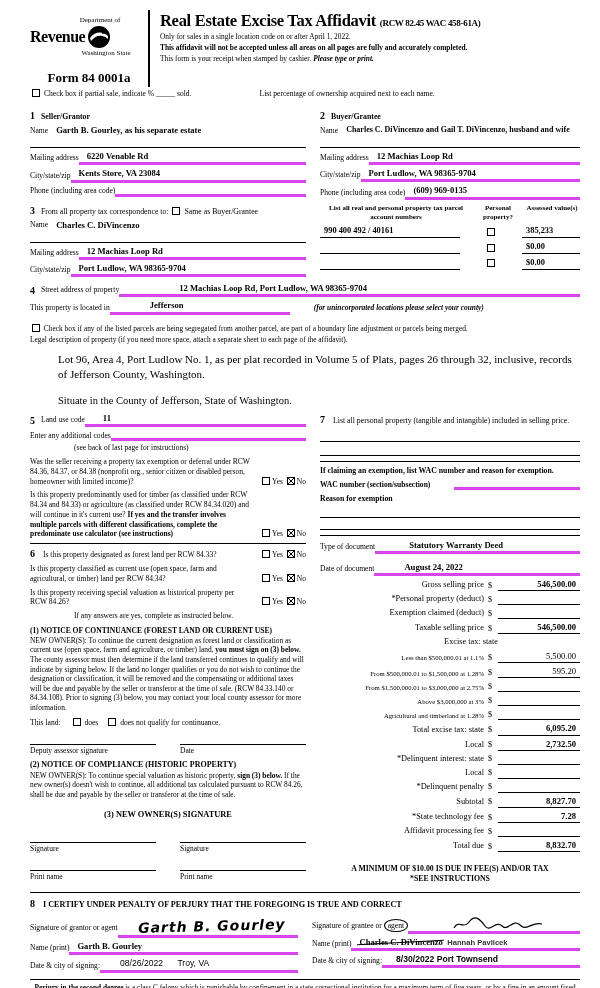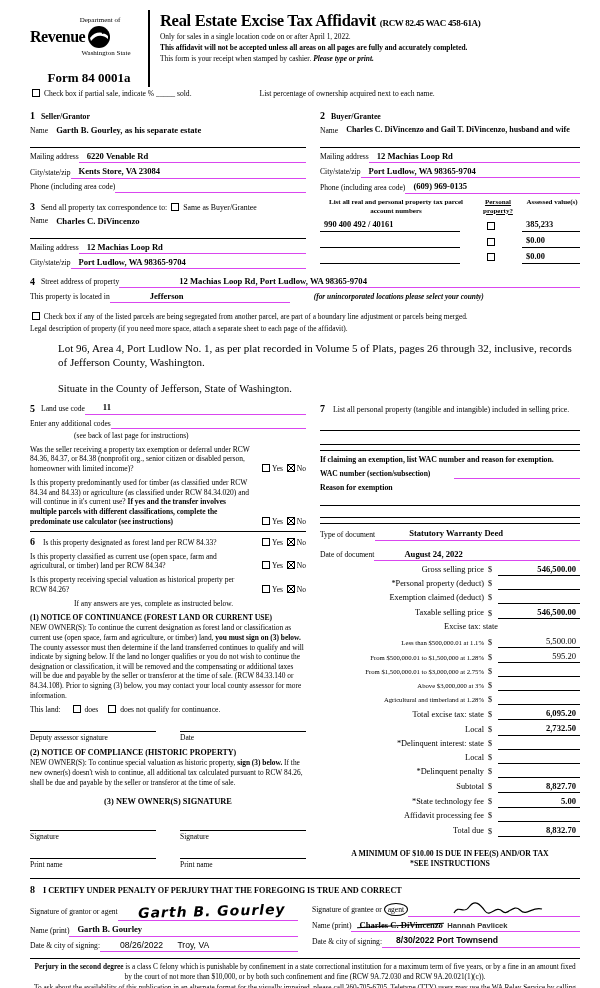--- a/index.html
+++ b/index.html
@@ -27,33 +27,33 @@
   .b { font-weight:bold; }
   .i { font-style:italic; }
   .cb { display:inline-block; width:8px; height:8px; border:1px solid #000;
         vertical-align:-1px; margin:0 2px; background:#fff; }
   .cb.checked { background:
       linear-gradient(to top right, transparent 42%, #000 46%, #000 54%, transparent 58%),
       linear-gradient(to bottom right, transparent 42%, #000 46%, #000 54%, transparent 58%); }
   .ul { border-bottom:1px solid #000; }
   .fld { display:flex; align-items:center; margin-top:3px; }
   .fld .lbl { font-size:7.6px; white-space:nowrap; }
-  .fld .val { flex:1; border-bottom:1px solid #d946ef; font-weight:bold; font-size:8.6px;
+  .fld .val { flex:1; border-bottom:3px solid #d946ef; font-weight:bold; font-size:8.6px;
               padding:0 0 0 8px; min-height:11px; }
   .sec-h { font-size:7.8px; margin-top:2px; }
   .sec-h .num { font-size:10px; font-weight:bold; margin-right:6px; }
 
   .cols2 { display:flex; }
   .col-l { width:276px; }
   .col-r { flex:1; padding-left:14px; }
 
   
   .ptable { font-size:7px; margin-top:4px; }
   .phead { display:flex; font-weight:bold; text-align:center; }
-  .ph1 { width:152px; } .ph2 { width:52px;text-decoration:underline; } .ph3 { flex:1; }
+  .ph1 { width:152px; } .ph2 { width:52px; } .ph3 { flex:1; }
   .prow { display:flex; align-items:flex-end; margin-top:4px; }
   .prow .pnum { width:140px; border-bottom:1px solid #000; font-weight:bold; font-size:8.4px; min-height:11px; padding-left:4px;}
   .prow .pbox { width:62px; text-align:center; }
   .prow .pval { flex:1; border-bottom:1px solid #000; font-weight:bold; font-size:8.4px; min-height:11px; padding-left:4px; }
 
   
   .legal { font-size:10.5px; margin:7px 0 0 28px; line-height:1.35; }
   .situate { font-size:10.5px; margin:12px 0 6px 28px; }
 
   
@@ -144,21 +144,21 @@
       <div class="fld">
           <span class="lbl">City/state/zip</span>
           <span class="val">Kents Store, VA 23084</span>
         </div>
       <div class="fld">
           <span class="lbl">Phone (including area code)</span>
           <span class="val"></span>
         </div>
 
       <div class="sec-h" style="margin-top:7px">
-        <span class="num">3</span><span>Send all property tax correspondence to:</span>
+        <span class="num">3</span><span>From all property tax correspondence to:</span>
         <span class="cb"></span>
         <span>Same as Buyer/Grantee</span>
       </div>
       <div class="fld">
           <span class="lbl">Name</span>
           <span class="val" style="border:none">Charles C. DiVincenzo</span>
         </div>
       <div class="ul" style="height:12px"></div>
       <div class="fld">
           <span class="lbl">Mailing address</span>
@@ -404,21 +404,21 @@
           <span class="mline"></span>
         </div>
       <div class="mrow">
           <span class="mlabel">Subtotal</span>
           <span>$</span>
           <span class="mline">8,827.70</span>
         </div>
       <div class="mrow">
           <span class="mlabel">*State technology fee</span>
           <span>$</span>
-          <span class="mline">5.00</span>
+          <span class="mline">7.28</span>
         </div>
       <div class="mrow">
           <span class="mlabel">Affidavit processing fee</span>
           <span>$</span>
           <span class="mline"></span>
         </div>
       <div class="mrow">
           <span class="mlabel">Total due</span>
           <span>$</span>
           <span class="mline">8,832.70</span>

